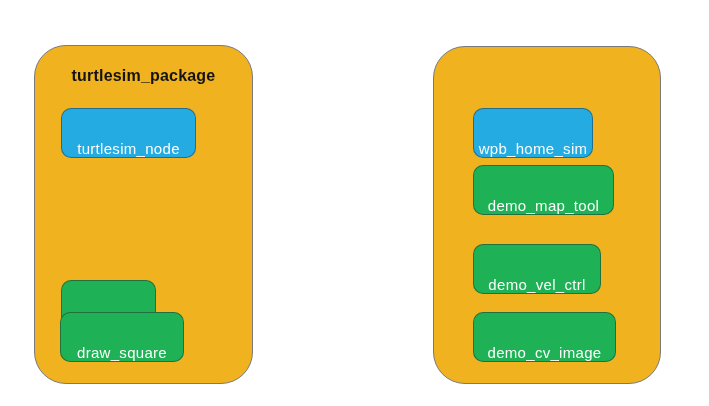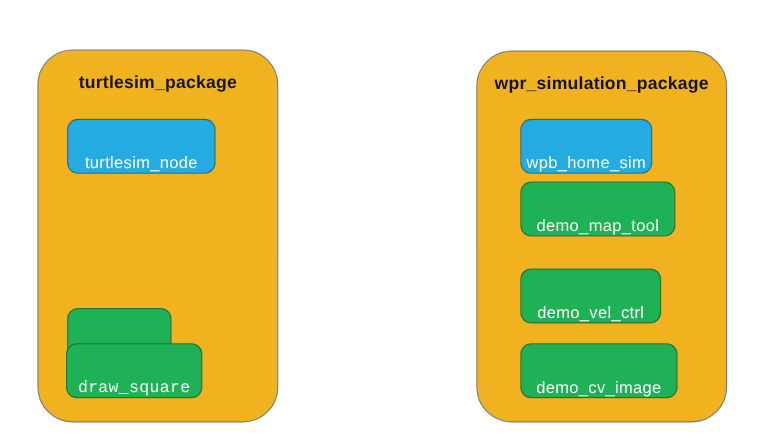--- a/index.html
+++ b/index.html
@@ -67,27 +67,26 @@
 
     <div class="node node--blue" style="left:26px; top:62px; width:135px;">
       <span class="node-label">turtlesim_node</span>
     </div>
 
 
     <div class="node node--green" style="left:26px; top:198px; width:95px;margin-top:36px;">
       <span class="node-label">mimic</span>
     </div>
 
-    <div class="node node--green" style="left:25px; top:266px; width:124px;font-family:Liberation Mono, monospace;">
+    <div class="node node--green" style="left:25px; top:266px; width:124px;">
       <span class="node-label">draw_square</span>
     </div>
   </section>
 
   <section class="package" style="left:433px; top:46px; width:228px; height:338px;">
-    <div class="package-title">wpr_simulation_package</div>
 
     <div class="node node--blue" style="left:39px; top:61px; width:120px;">
       <span class="node-label">wpb_home_sim</span>
     </div>
 
     <div class="node node--green" style="left:39px; top:118px; width:141px;">
       <span class="node-label">demo_map_tool</span>
     </div>
 
     <div class="node node--green" style="left:39px; top:265px; width:143px;">

